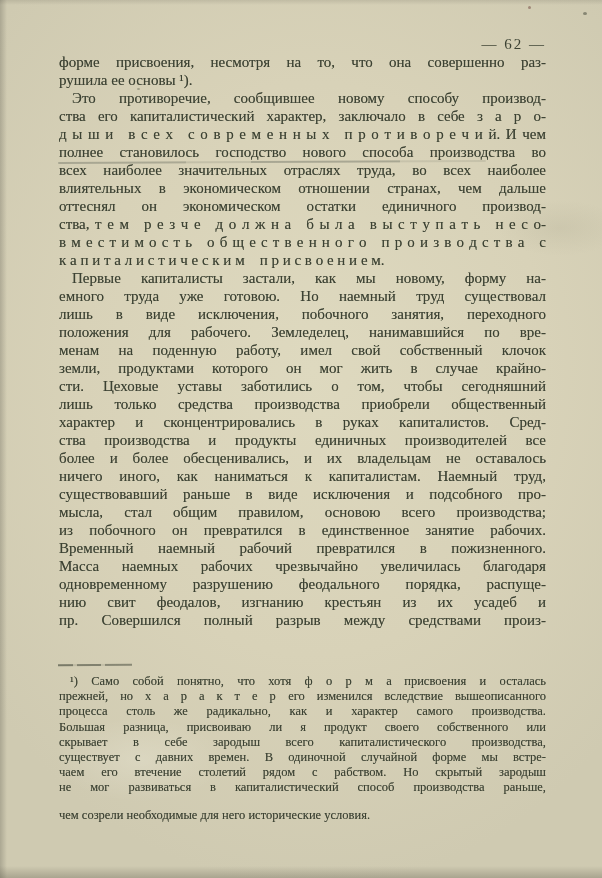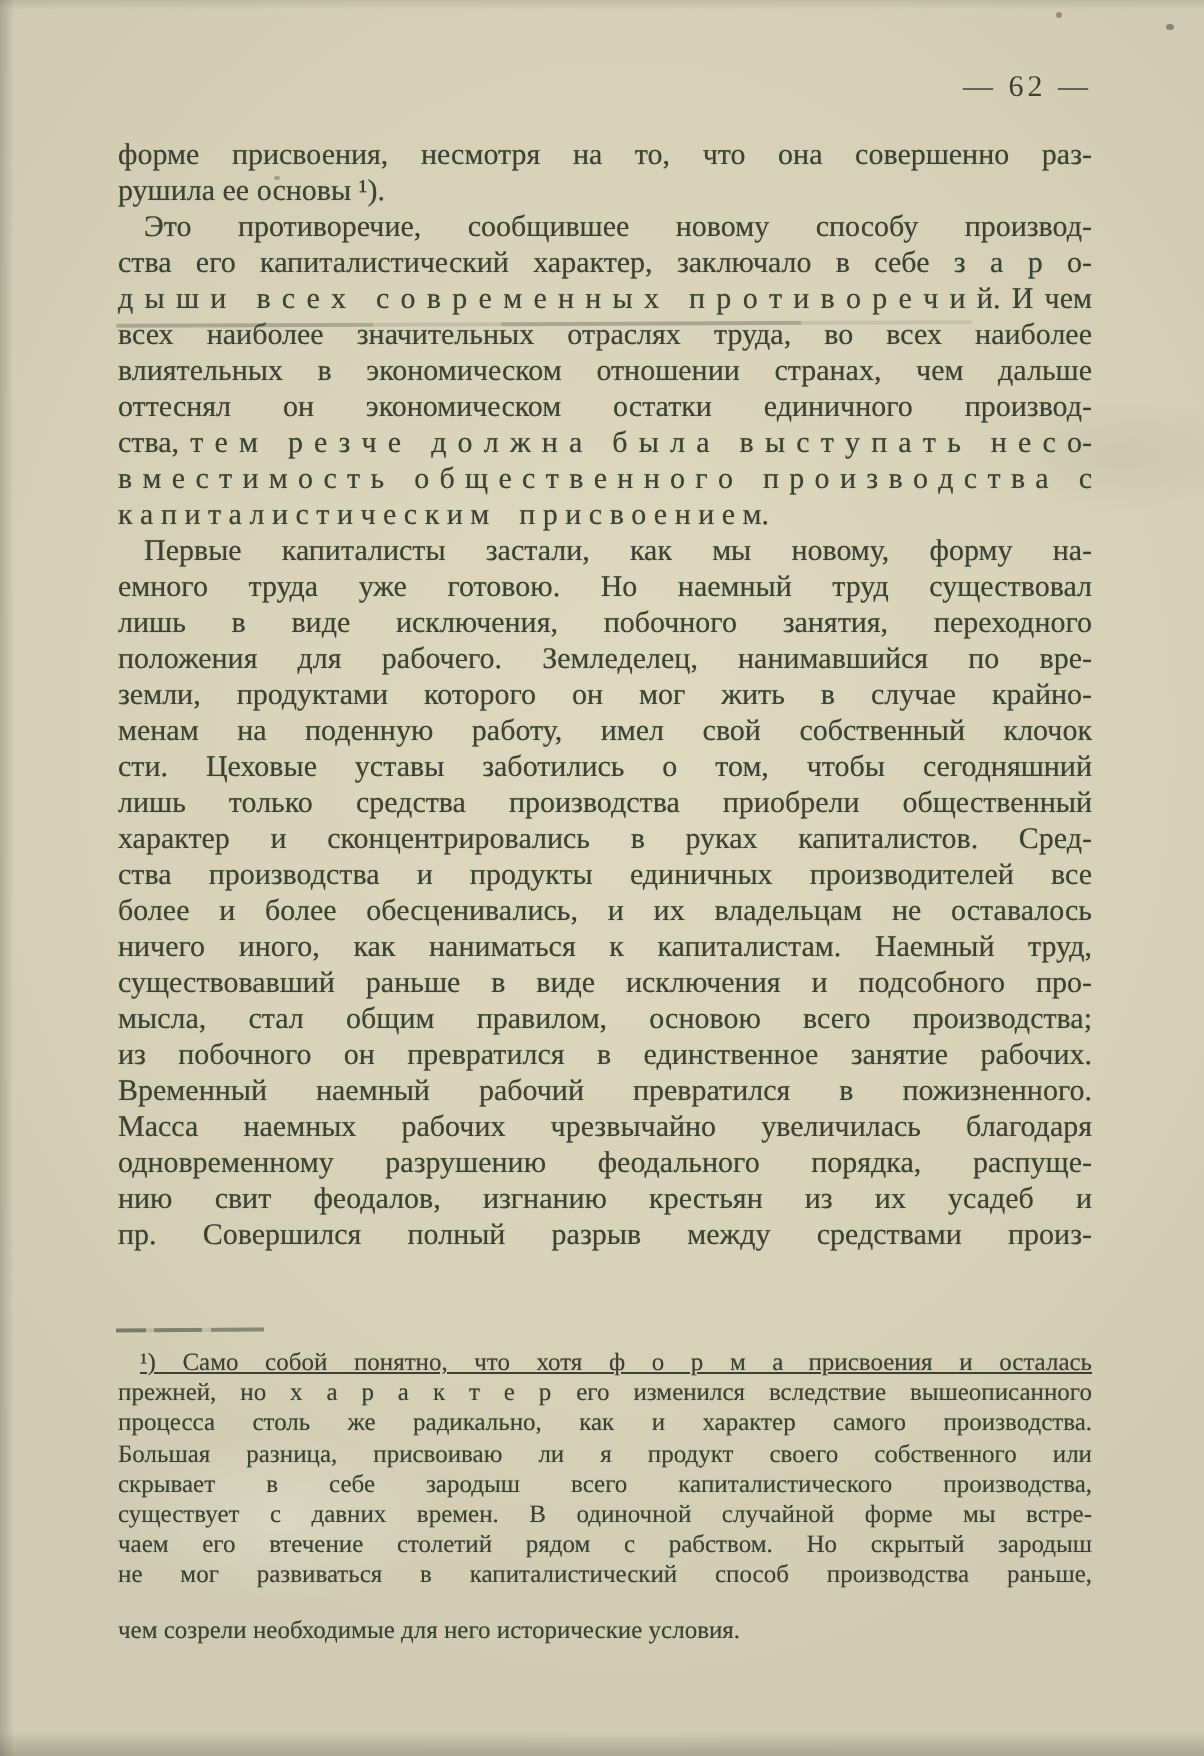--- a/index.html
+++ b/index.html
@@ -30,21 +30,21 @@
   .speck.s1{left:528px;top:6px;width:3px;height:3px;background:#8a6b5f;opacity:.7;}
   .speck.s2{left:583px;top:12px;width:4px;height:3px;background:#55584a;opacity:.6;}
   .speck.s3{left:137px;top:88px;width:3px;height:2px;background:#6a6d5c;opacity:.5;}
 
   .pagenum{
     position:absolute;left:59px;top:36px;width:487px;
     text-align:right;font-size:15px;letter-spacing:2px;
     color:var(--ink);
   }
 
-  .body-block{position:absolute;left:59px;top:69px;width:487px;}
+  .body-block{position:absolute;left:59px;top:53px;width:487px;}
   .bline{
     font-size:15px;line-height:18px;height:18px;
     text-align:justify;text-align-last:justify;
     white-space:normal;
     text-shadow:0 0 0.5px rgba(60,66,51,0.55);
   }
   .bline.end{text-align-last:left;}
   .bline.indent{text-indent:13px;}
 
   .rule{
@@ -56,21 +56,21 @@
     transform:rotate(-0.4deg);
   }
 
   .foot-block{position:absolute;left:59px;top:674px;width:487px;}
   .fline{
     font-size:12.5px;line-height:15.2px;height:15.2px;
     text-align:justify;text-align-last:justify;
     text-shadow:0 0 0.4px rgba(60,66,51,0.5);
   }
   .fline.end{text-align-last:left;margin-top:12px;}
-  .fline.indent{text-indent:11px;text-decoration:underline;}
+  .fline.indent{text-indent:11px;}
 
   .smudge-underline{
     position:absolute;left:58px;top:161px;width:428px;height:2px;
     background:linear-gradient(90deg,
       rgba(95,100,88,0.38) 0 30%, rgba(95,100,88,0.18) 30% 45%,
       rgba(95,100,88,0.40) 45% 80%, rgba(95,100,88,0.15) 80% 100%);
     border-radius:2px;transform:rotate(-0.25deg);
   }
 </style>
 </head>
@@ -85,32 +85,33 @@
   <div class="speck s3"></div>
 
   <div class="pagenum">— 62 —</div>
 
   <div class="body-block" id="body-text">
       <div class="bline">форме присвоения, несмотря на то, что она совершенно раз-</div>
       <div class="bline end">рушила ее основы ¹).</div>
       <div class="bline indent">Это противоречие, сообщившее новому способу производ-</div>
       <div class="bline">ства его капиталистический характер, заключало в себе з а р о-</div>
       <div class="bline">д ы ш и в с е х с о в р е м е н н ы х п р о т и в о р е ч и й. И чем</div>
+      <div class="bline">полнее становилось господство нового способа производства во</div>
       <div class="bline">всех наиболее значительных отраслях труда, во всех наиболее</div>
       <div class="bline">влиятельных в экономическом отношении странах, чем дальше</div>
       <div class="bline">оттеснял он экономическом остатки единичного производ-</div>
       <div class="bline">ства, т е м р е з ч е д о л ж н а б ы л а в ы с т у п а т ь н е с о-</div>
       <div class="bline">в м е с т и м о с т ь о б щ е с т в е н н о г о п р о и з в о д с т в а с</div>
       <div class="bline end">к а п и т а л и с т и ч е с к и м п р и с в о е н и е м.</div>
       <div class="bline indent">Первые капиталисты застали, как мы новому, форму на-</div>
       <div class="bline">емного труда уже готовою. Но наемный труд существовал</div>
       <div class="bline">лишь в виде исключения, побочного занятия, переходного</div>
       <div class="bline">положения для рабочего. Земледелец, нанимавшийся по вре-</div>
+      <div class="bline">менам на поденную работу, имел свой собственный клочок</div>
       <div class="bline">земли, продуктами которого он мог жить в случае крайно-</div>
-      <div class="bline">менам на поденную работу, имел свой собственный клочок</div>
       <div class="bline">сти. Цеховые уставы заботились о том, чтобы сегодняшний</div>
       <div class="bline">лишь только средства производства приобрели общественный</div>
       <div class="bline">характер и сконцентрировались в руках капиталистов. Сред-</div>
       <div class="bline">ства производства и продукты единичных производителей все</div>
       <div class="bline">более и более обесценивались, и их владельцам не оставалось</div>
       <div class="bline">ничего иного, как наниматься к капиталистам. Наемный труд,</div>
       <div class="bline">существовавший раньше в виде исключения и подсобного про-</div>
       <div class="bline">мысла, стал общим правилом, основою всего производства;</div>
       <div class="bline">из побочного он превратился в единственное занятие рабочих.</div>
       <div class="bline">Временный наемный рабочий превратился в пожизненного.</div>

